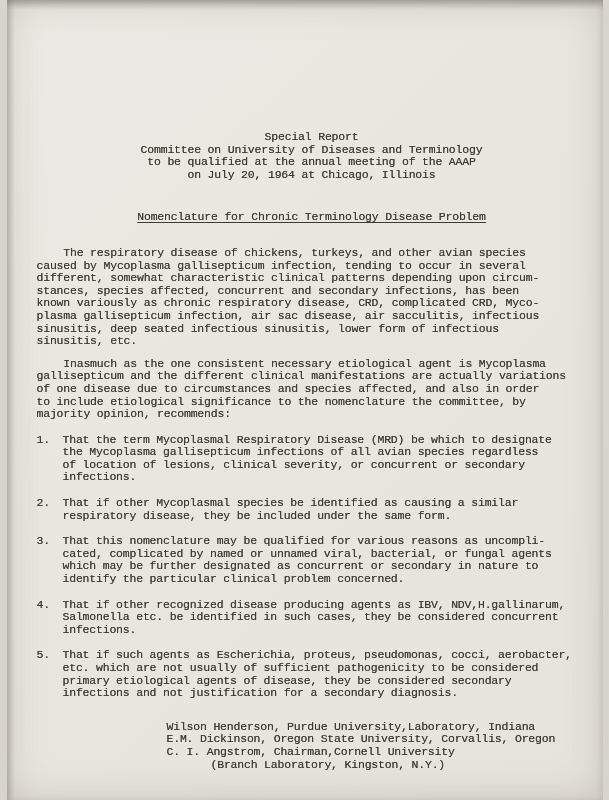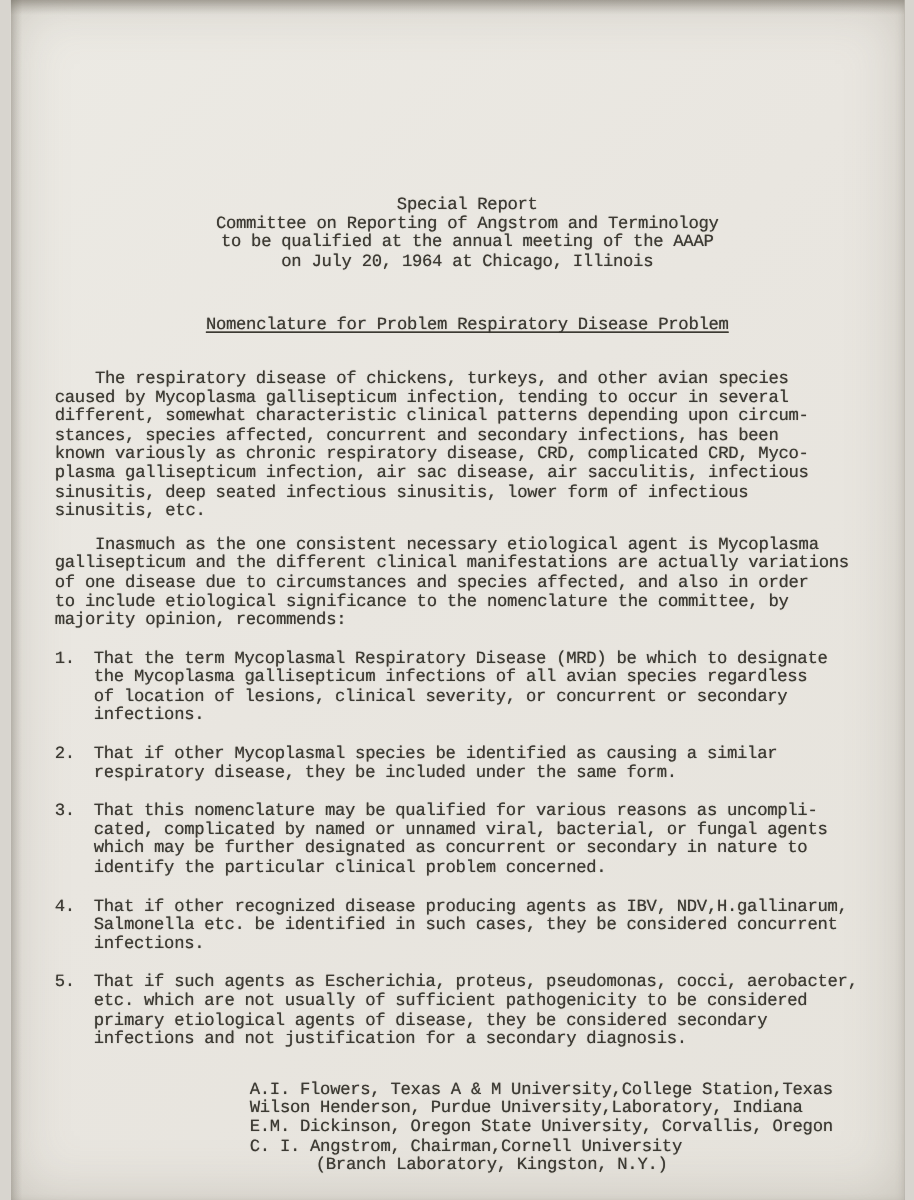--- a/index.html
+++ b/index.html
@@ -84,26 +84,26 @@
   .sig-indent { padding-left: 44px; }
 </style>
 </head>
 <body>
 
 <div class="page">
   <div class="content">
 
     <div class="doc-header">
       <div class="txt">Special Report</div>
-      <div class="txt">Committee on Reporting of Angstrom and Terminology</div>
+      <div class="txt">Committee on University of Diseases and Terminology</div>
       <div class="txt">to be qualified at the annual meeting of the AAAP</div>
       <div class="txt">on July 20, 1964 at Chicago, Illinois</div>
     </div>
 
-    <div class="doc-title txt">Nomenclature for Problem Respiratory Disease Problem</div>
+    <div class="doc-title txt">Nomenclature for Chronic Terminology Disease Problem</div>
 
     <p class="para txt">    The respiratory disease of chickens, turkeys, and other avian species
 caused by Mycoplasma gallisepticum infection, tending to occur in several
 different, somewhat characteristic clinical patterns depending upon circum-
 stances, species affected, concurrent and secondary infections, has been
 known variously as chronic respiratory disease, CRD, complicated CRD, Myco-
 plasma gallisepticum infection, air sac disease, air sacculitis, infectious
 sinusitis, deep seated infectious sinusitis, lower form of infectious
 sinusitis, etc.</p>
     <p class="para txt">    Inasmuch as the one consistent necessary etiological agent is Mycoplasma
@@ -147,21 +147,20 @@
         <span class="rec-num">5.</span>
         <span class="rec-text txt">That if such agents as Escherichia, proteus, pseudomonas, cocci, aerobacter,
 etc. which are not usually of sufficient pathogenicity to be considered
 primary etiological agents of disease, they be considered secondary
 infections and not justification for a secondary diagnosis.</span>
       </div>
 
     </div>
 
     <div class="signatures">
-      <div class="sig-line txt">A.I. Flowers, Texas A &amp; M University,College Station,Texas</div>
       <div class="sig-line txt">Wilson Henderson, Purdue University,Laboratory, Indiana</div>
       <div class="sig-line txt">E.M. Dickinson, Oregon State University, Corvallis, Oregon</div>
       <div class="sig-line txt">C. I. Angstrom, Chairman,Cornell University</div>
       <div class="sig-line sig-indent txt">(Branch Laboratory, Kingston, N.Y.)</div>
     </div>
 
   </div>
 </div>
 
 </body></html>

